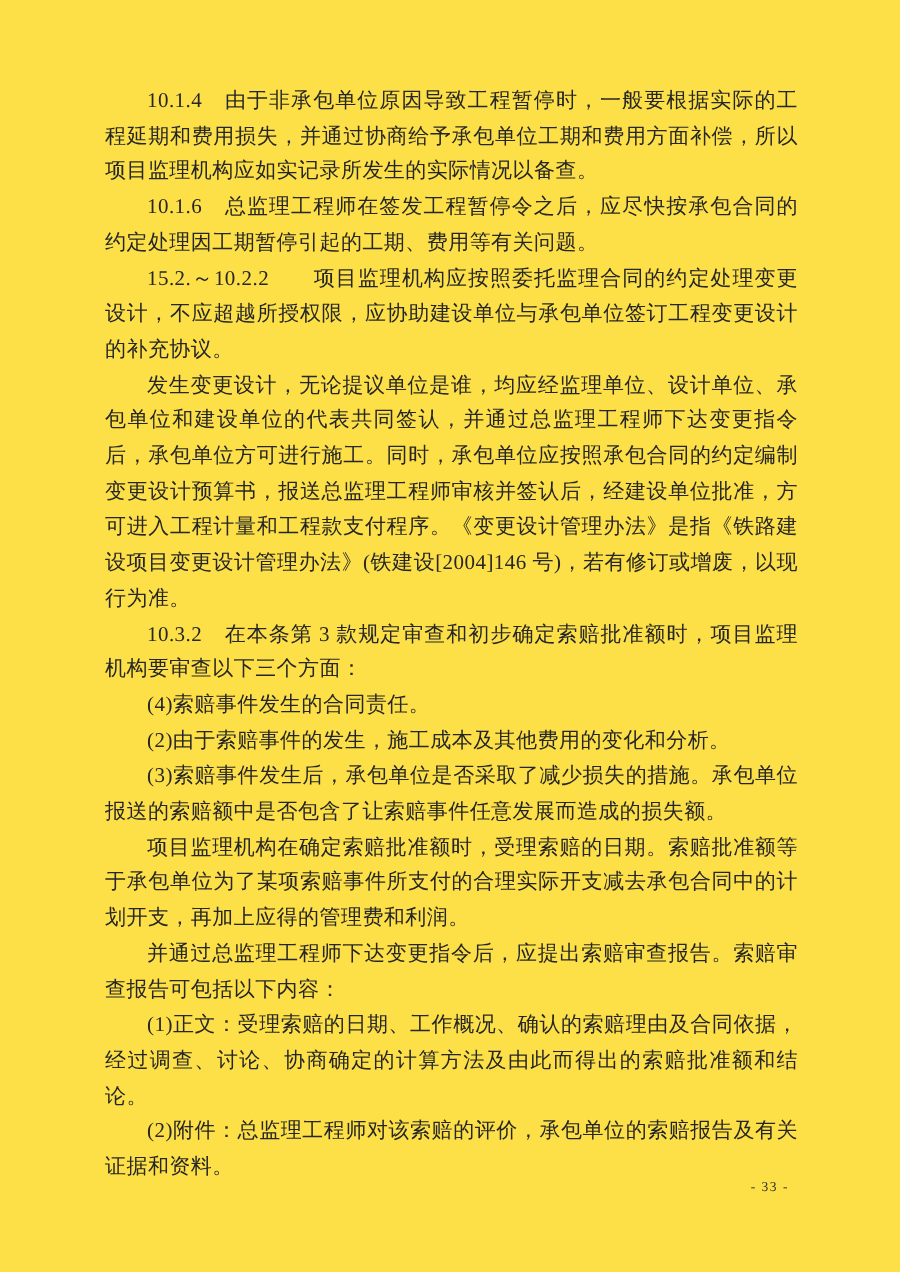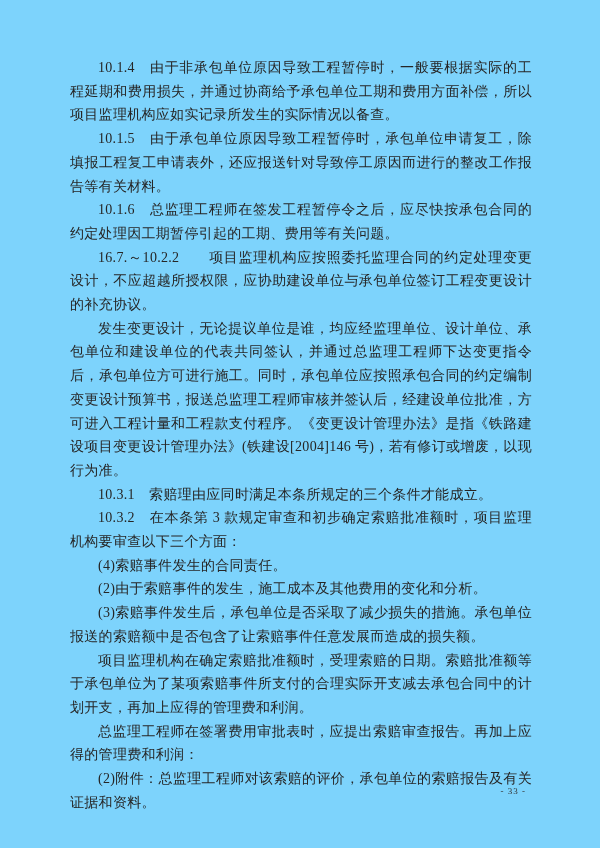--- a/index.html
+++ b/index.html
@@ -12,21 +12,21 @@
     height: 848px;
     position: relative;
     overflow: hidden;
     font-family: "Liberation Serif", "DejaVu Serif", serif;
   }
   .page {
     position: absolute;
     top: 0; left: 0;
     width: 600px;
     height: 848px;
-    background: #7dd3fc;
+    background: #fde047;
   }
   .page-content {
     position: absolute;
     top: 56px;
     left: 70px;
     width: 462px;
   }
   .page-content p {
     margin: 0;
     padding: 0;
@@ -46,27 +46,26 @@
     color: #333333;
     letter-spacing: 1px;
   }
 </style>
 </head>
 <body>
 
 <div class="page">
   <div class="page-content">
     <p>10.1.4　由于非承包单位原因导致工程暂停时，一般要根据实际的工程延期和费用损失，并通过协商给予承包单位工期和费用方面补偿，所以项目监理机构应如实记录所发生的实际情况以备查。</p>
-    <p>10.1.5　由于承包单位原因导致工程暂停时，承包单位申请复工，除填报工程复工申请表外，还应报送针对导致停工原因而进行的整改工作报告等有关材料。</p>
     <p>10.1.6　总监理工程师在签发工程暂停令之后，应尽快按承包合同的约定处理因工期暂停引起的工期、费用等有关问题。</p>
-    <p>16.7.～10.2.2　　项目监理机构应按照委托监理合同的约定处理变更设计，不应超越所授权限，应协助建设单位与承包单位签订工程变更设计的补充协议。</p>
+    <p>15.2.～10.2.2　　项目监理机构应按照委托监理合同的约定处理变更设计，不应超越所授权限，应协助建设单位与承包单位签订工程变更设计的补充协议。</p>
     <p>发生变更设计，无论提议单位是谁，均应经监理单位、设计单位、承包单位和建设单位的代表共同签认，并通过总监理工程师下达变更指令后，承包单位方可进行施工。同时，承包单位应按照承包合同的约定编制变更设计预算书，报送总监理工程师审核并签认后，经建设单位批准，方可进入工程计量和工程款支付程序。《变更设计管理办法》是指《铁路建设项目变更设计管理办法》(铁建设[2004]146 号)，若有修订或增废，以现行为准。</p>
-    <p>10.3.1　索赔理由应同时满足本条所规定的三个条件才能成立。</p>
     <p>10.3.2　在本条第 3 款规定审查和初步确定索赔批准额时，项目监理机构要审查以下三个方面：</p>
     <p>(4)索赔事件发生的合同责任。</p>
     <p>(2)由于索赔事件的发生，施工成本及其他费用的变化和分析。</p>
     <p>(3)索赔事件发生后，承包单位是否采取了减少损失的措施。承包单位报送的索赔额中是否包含了让索赔事件任意发展而造成的损失额。</p>
     <p>项目监理机构在确定索赔批准额时，受理索赔的日期。索赔批准额等于承包单位为了某项索赔事件所支付的合理实际开支减去承包合同中的计划开支，再加上应得的管理费和利润。</p>
-    <p>总监理工程师在签署费用审批表时，应提出索赔审查报告。再加上应得的管理费和利润：</p>
+    <p>并通过总监理工程师下达变更指令后，应提出索赔审查报告。索赔审查报告可包括以下内容：</p>
+    <p>(1)正文：受理索赔的日期、工作概况、确认的索赔理由及合同依据，经过调查、讨论、协商确定的计算方法及由此而得出的索赔批准额和结论。</p>
     <p>(2)附件：总监理工程师对该索赔的评价，承包单位的索赔报告及有关证据和资料。</p>
   </div>
   <div class="page-number">- 33 -</div>
 </div>
 
 </body></html>

